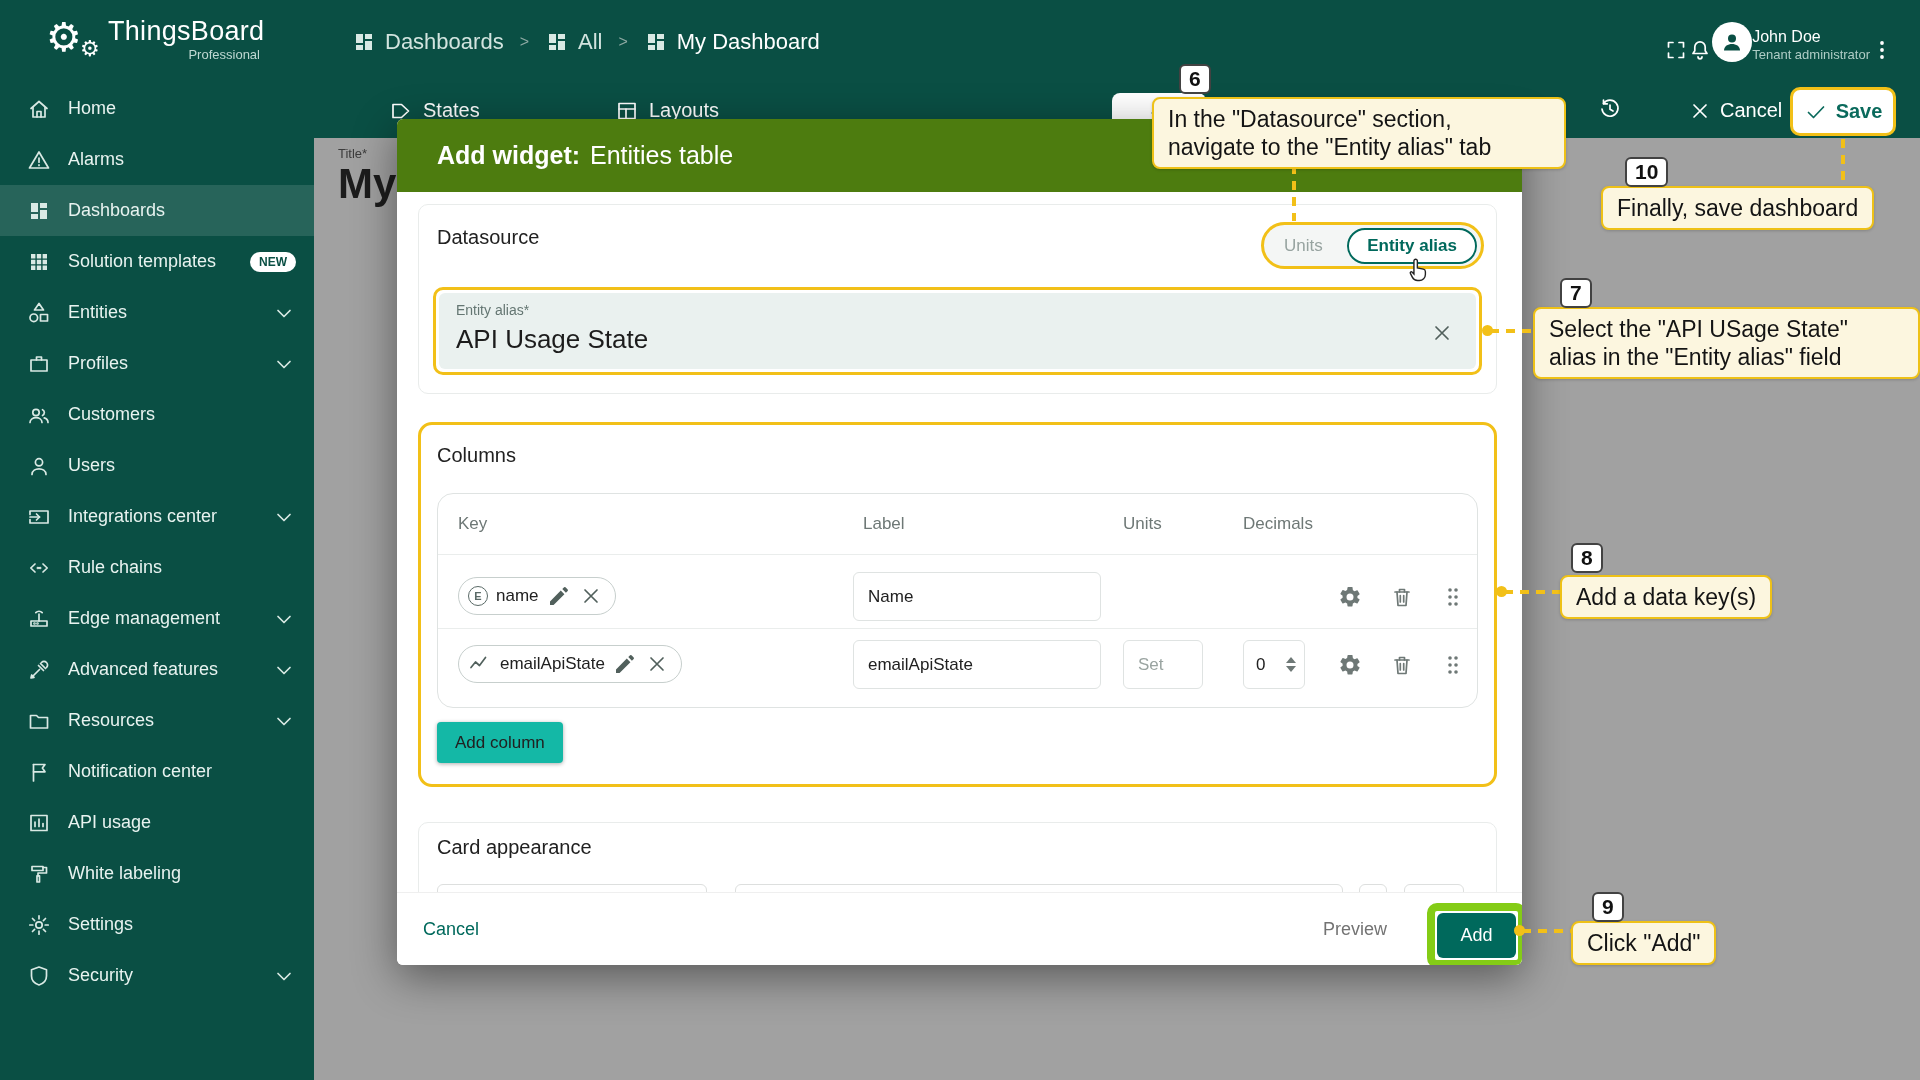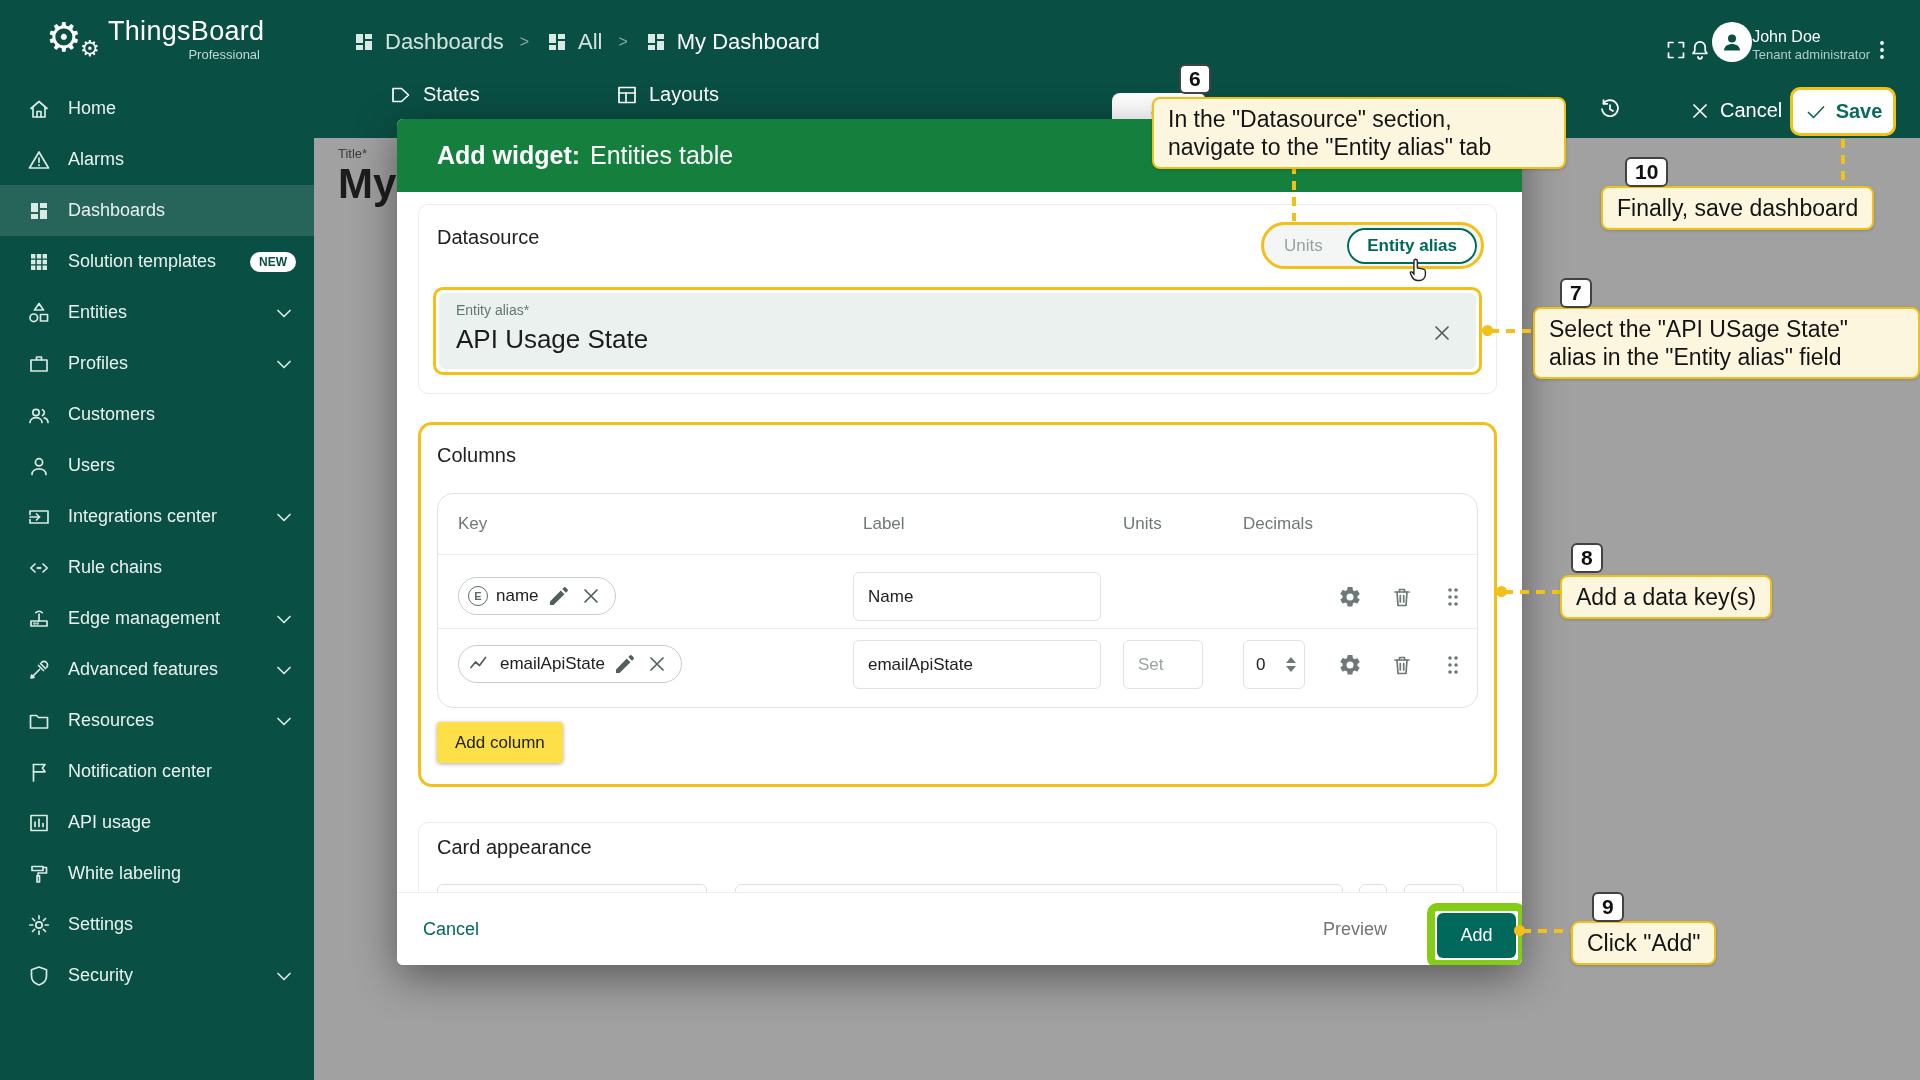--- a/index.html
+++ b/index.html
@@ -29,35 +29,35 @@
   .crumb.dim1{color:#D2E4DF}
   .crumb.last{color:#fff}
   .csep{margin:0 16px;color:#8FAAA4}
   .hdr-right{margin-left:auto;display:flex;align-items:flex-end;}
   .avatar{width:40px;height:40px;border-radius:50%;background:#fff;color:#0A4F44;display:flex;align-items:center;justify-content:center}
   .uname{font-size:16px;line-height:20px}
   .urole{font-size:13px;color:#AFCDC6}
 
   
   .toolbar{position:absolute;left:314px;top:83px;right:0;height:55px;background:#0A4F44;color:#fff;z-index:6}
-  .tb-tab{position:absolute;top:0;height:55px;display:flex;gap:10px;font-size:20px;font-weight:500;cursor:pointer}
+  .tb-tab{position:absolute;top:0;height:55px;display:flex;align-items:center;gap:10px;font-size:20px;font-weight:500;cursor:pointer}
   .plus-tab{position:absolute;left:798px;top:10px;width:94px;height:40px;background:#fff;border-radius:8px;color:#0A6A5C;font-size:30px;display:flex;align-items:center;justify-content:center;cursor:pointer}
   .hist{position:absolute;left:1284px;top:14px;cursor:pointer}
   .tb-cancel{position:absolute;left:1374px;top:0;height:55px;display:flex;align-items:center;gap:8px;font-size:20px;cursor:pointer}
   .save-wrap{position:absolute;left:1476px;top:4px;width:106px;height:49px;background:#fff;border:3px solid #F2C018;border-radius:10px;display:flex;align-items:center;justify-content:center;gap:8px;color:#0A6A5C;font-size:20px;font-weight:600;cursor:pointer}
 
   
   .content{position:absolute;left:314px;top:138px;right:0;bottom:0;background:#F4F4F4;z-index:1}
   .title-label{position:absolute;left:24px;top:8px;font-size:13px;color:#5d5d5d}
   .title-value{position:absolute;left:24px;top:22px;font-size:42px;font-weight:700;color:#2b2b2b}
   .dim{position:absolute;left:314px;top:138px;right:0;bottom:0;background:rgba(0,0,0,.34);z-index:5}
 
   
   .dlg{position:absolute;left:397px;top:119px;width:1125px;height:846px;background:#fff;border-radius:6px;box-shadow:0 12px 44px rgba(0,0,0,.45);z-index:10;overflow:hidden}
-  .dlg-hdr{height:73px;background:#15803d;color:#fff;display:flex;align-items:center;padding:0 40px;font-size:25px}
+  .dlg-hdr{height:73px;background:#4d7c0f;color:#fff;display:flex;align-items:center;padding:0 40px;font-size:25px}
   .dlg-hdr .pfx{font-weight:600;margin-right:10px}
   .dlg-body{position:absolute;left:0;top:73px;width:1267px;height:700px;background:#fff;overflow:hidden}
   .section-card{position:absolute;border:1px solid #E9ECEB;border-radius:10px}
   .sec-title{position:absolute;font-size:20px;font-weight:500;color:#212121}
   .toggle-hl{position:absolute;left:864px;top:30px;width:223px;height:47px;border:3px solid #F2C018;border-radius:26px;display:flex;align-items:center;padding:0 4px;background:#F4F6F5}
   .tgl-device{padding:0 16px;font-size:17px;color:#97A3A0;cursor:pointer}
   .tgl-alias{margin-left:auto;padding:6px 18px;border:2px solid #00695C;border-radius:19px;background:#fff;color:#00695C;font-size:17px;font-weight:700;cursor:pointer}
   .alias-hl{position:absolute;left:36px;top:95px;width:1049px;height:88px;border:3px solid #F2C018;border-radius:10px}
   .alias-field{position:absolute;left:3px;top:3px;right:3px;bottom:3px;background:#EAF1EF;border-radius:6px;cursor:text}
   .alias-label{position:absolute;left:17px;top:9px;font-size:14px;color:#647672}
@@ -71,21 +71,21 @@
   .chip svg{color:#51605C;cursor:pointer}
   .efield{width:20px;height:20px;border:1.6px solid #5A6A67;border-radius:50%;font-size:11px;font-weight:700;color:#5A6A67;display:flex;align-items:center;justify-content:center;flex:none}
   .tb-input{position:absolute;height:49px;border:1px solid #DFE3E2;border-radius:6px;background:#fff;font-size:17px;color:#212121;padding:0 14px;font-family:"Liberation Sans",sans-serif;outline:none}
   .tb-input::placeholder{color:#9AA4A1}
   .dec{display:flex;align-items:center;padding:0 8px 0 12px}
   .spin{display:flex;flex-direction:column;gap:3px;margin-left:auto;cursor:pointer}
   .spin i{display:block;width:0;height:0;border-left:5px solid transparent;border-right:5px solid transparent}
   .spin .up{border-bottom:6px solid #6E7876}
   .spin .dn{border-top:6px solid #6E7876}
   .rowicon{position:absolute;color:#6E7876;cursor:pointer}
-  .addcol{position:absolute;left:40px;top:530px;height:41px;padding:0 18px;background:#fde047;border:none;border-radius:4px;box-shadow:0 1px 4px rgba(0,0,0,.33);font-size:17px;font-weight:500;color:#212121;font-family:"Liberation Sans",sans-serif;cursor:pointer}
+  .addcol{position:absolute;left:40px;top:530px;height:41px;padding:0 18px;background:#14b8a6;border:none;border-radius:4px;box-shadow:0 1px 4px rgba(0,0,0,.33);font-size:17px;font-weight:500;color:#212121;font-family:"Liberation Sans",sans-serif;cursor:pointer}
   .pbox{position:absolute;border:1px solid #DDDFDE;border-radius:6px;background:#fff}
   .dlg-footer{position:absolute;left:0;bottom:0;width:1125px;height:73px;background:#fff;border-top:1px solid #EFEFEF;z-index:3}
   .ftr-cancel{position:absolute;left:26px;top:0;height:73px;display:flex;align-items:center;font-size:18px;font-weight:500;color:#00695C;cursor:pointer}
   .ftr-preview{position:absolute;right:135px;top:0;height:73px;display:flex;align-items:center;font-size:18px;font-weight:500;color:#737373;cursor:pointer}
   .add-wrap{position:absolute;left:1030px;top:10px;border:8px solid #84cc16;border-radius:10px;padding:2px}
   .add-btn{width:79px;height:45px;background:#00695C;color:#fff;border:none;border-radius:6px;font-size:18px;font-weight:500;font-family:"Liberation Sans",sans-serif;cursor:pointer}
 
   
   .note{position:absolute;background:#FCF6DF;border:2px solid #EEC117;border-radius:8px;padding:6px 14px;font-size:23px;line-height:28px;color:#141414;z-index:30;box-shadow:0 1px 3px rgba(0,0,0,.18);white-space:nowrap}
   .badge{position:absolute;background:#fff;border:2px solid #424242;border-radius:6px;padding:1px 8px;font-size:21px;font-weight:700;color:#111;z-index:31}

